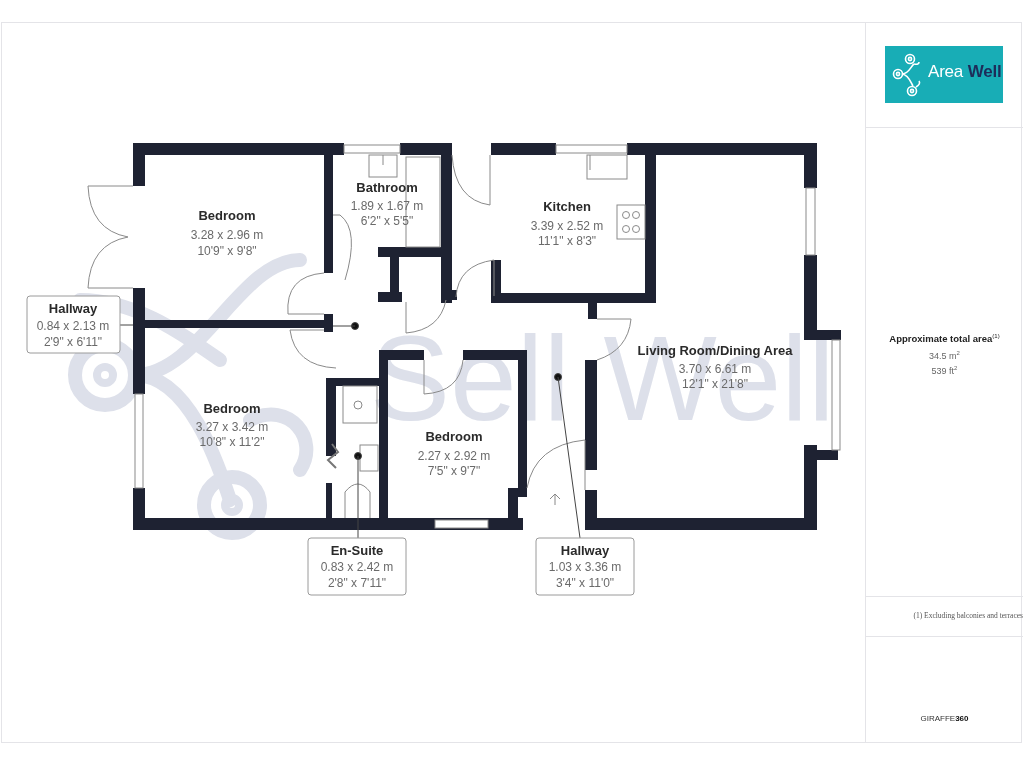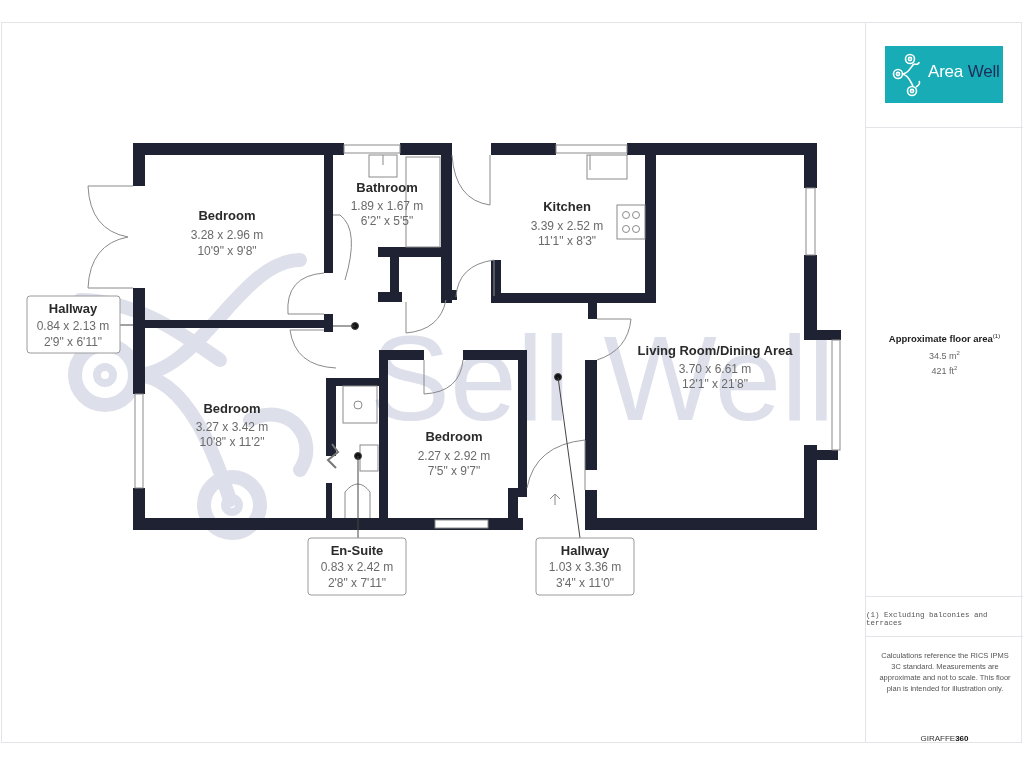--- a/index.html
+++ b/index.html
@@ -4,26 +4,26 @@
 <style>
   html, body { margin:0; padding:0; background:#ffffff; }
   body { width:1024px; height:768px; position:relative; overflow:hidden; font-family:"DejaVu Sans", sans-serif; }
   .frame { position:absolute; left:1px; top:22px; width:1021px; height:721px; border:1px solid #e4e4e8; box-sizing:border-box; background:#fff; }
   .sidebar { position:absolute; left:865px; top:22px; width:158px; height:721px; border-left:1px solid #e4e4e8; box-sizing:border-box; }
   .sb-divider { position:absolute; left:0; width:100%; height:1px; background:#e4e4e8; }
   .logo { position:absolute; left:19px; top:24px; width:118px; height:57px; background:#18adb6; display:flex; align-items:center; }
   .logo svg { position:absolute; left:4px; top:4px; }
   .logo-text { position:absolute; left:43px; top:16px; font-family:"Liberation Sans", sans-serif; font-size:17px; letter-spacing:-0.2px; }
   .logo-sell { color:#ffffff; }
-  .logo-well { color:#1d2d5a; }
+  .logo-well { color:#1d2d5a;font-weight:bold; }
   .area-title { position:absolute; left:0; width:100%; top:311px; text-align:center; font-family:"Liberation Sans", sans-serif; font-weight:bold; font-size:9.5px; color:#222; }
   .area-title sup { font-size:6px; font-weight:normal; }
   .area-val { position:absolute; left:0; width:100%; text-align:center; font-family:"Liberation Sans", sans-serif; font-size:9px; color:#666; }
   .area-val sup { font-size:6px; }
-  .footnote { position:absolute; left:0; width:100%; top:588px; text-align:left; font-family:Liberation Mono, monospace; font-size:7.5px; color:#555; }
+  .footnote { position:absolute; left:0; width:100%; top:588px; text-align:right; font-family:Liberation Serif, serif; font-size:7.5px; color:#555; }
   .disclaimer { position:absolute; left:10px; width:138px; top:628px; text-align:center; font-family:"Liberation Sans", sans-serif; font-size:7.5px; line-height:11px; color:#555; }
   .giraffe { position:absolute; left:0; width:100%; top:690px; text-align:center; font-family:"Liberation Sans", sans-serif; font-size:8px; color:#333; }
   .giraffe b { color:#111; }
   .plan { position:absolute; left:0; top:0; }
   .rlabel { font-family:"Liberation Sans", sans-serif; text-anchor:middle; }
   .rname { font-weight:bold; font-size:13px; fill:#2a2a2a; }
   .rdim { font-size:12px; fill:#6a6a6a; }
   .callout-box { fill:#ffffff; stroke:#9a9a9a; stroke-width:1; }
 </style>
 </head>
@@ -242,23 +242,22 @@
         <path d="M13 24 C 20 24, 22 16, 25 14"></path>
         <path d="M13 24 C 20 25, 22 33, 24 36"></path>
         <path d="M25 14 q 5 1 5 -2"></path>
         <path d="M27 37 q 5 -3 3 -6"></path>
       </g>
     </svg>
     <span class="logo-text"><span class="logo-sell">Area</span> <span class="logo-well">Well</span></span>
   </div>
   <div class="sb-divider" style="top:105px;"></div>
 
-  <div class="area-title"><span>Approximate floor area</span><sup>(1)</sup></div>
+  <div class="area-title"><span>Approximate total area</span><sup>(1)</sup></div>
   <div class="area-val" style="top:328px;"><span>34.5 m</span><sup>2</sup></div>
-  <div class="area-val" style="top:343px;"><span>421 ft</span><sup>2</sup></div>
+  <div class="area-val" style="top:343px;"><span>539 ft</span><sup>2</sup></div>
 
   <div class="sb-divider" style="top:574px;"></div>
   <div class="footnote" style="top:589px;">(1) Excluding balconies and terraces</div>
   <div class="sb-divider" style="top:614px;"></div>
 
-  <div class="disclaimer" style="top:628px;">Calculations reference the RICS IPMS 3C standard. Measurements are approximate and not to scale. This floor plan is intended for illustration only.</div>
-  <div class="giraffe" style="top:712px;"><span>GIRAFFE</span><b>360</b></div>
+  <div class="giraffe" style="top:692px;"><span>GIRAFFE</span><b>360</b></div>
 </div>
 
 </body></html>

